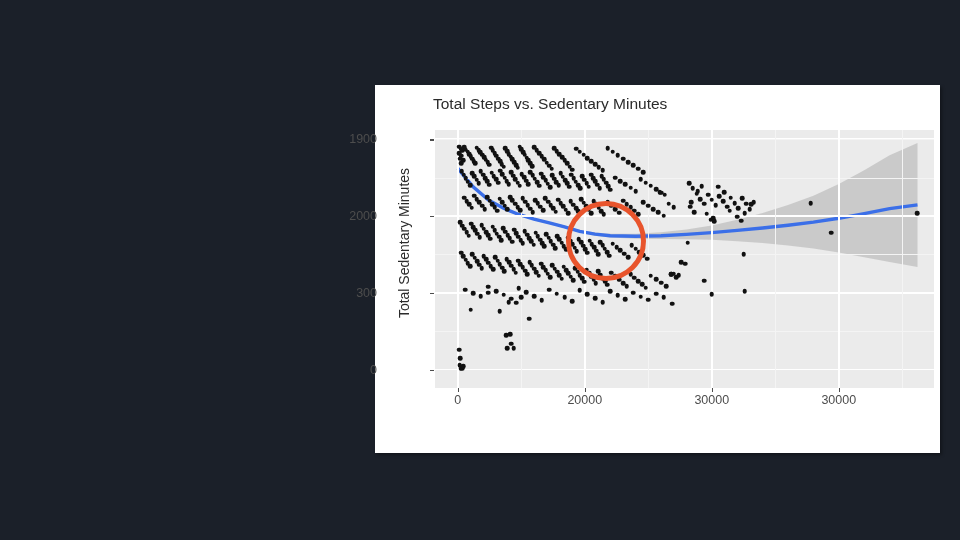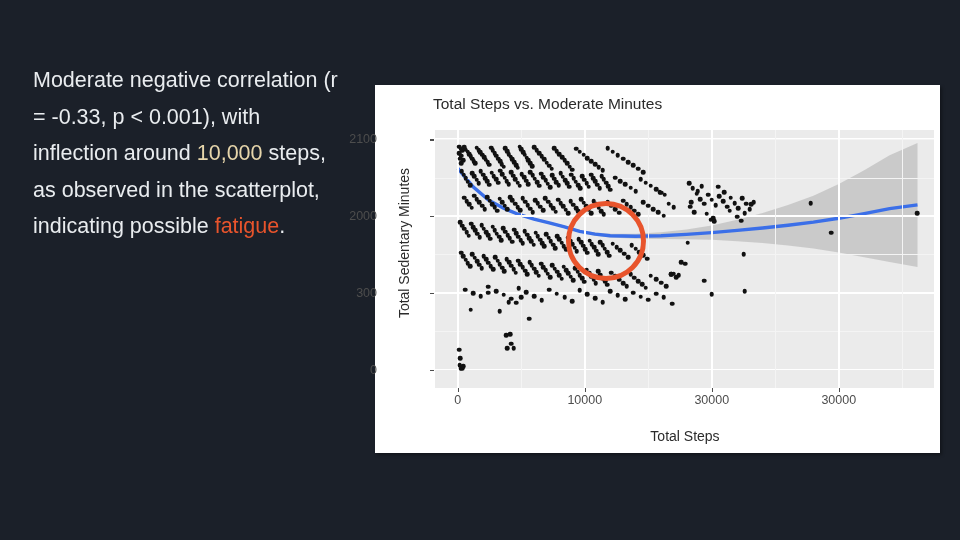--- a/index.html
+++ b/index.html
@@ -95,29 +95,25 @@
     box-sizing:border-box;
   }
   svg.overlay{position:absolute;left:0;top:0;width:499px;height:258px;}
 </style>
 </head>
 <body>
 
 <div class="slide">
 
   <div class="text-col">
-    <p class="body-copy">
-      <span>Moderate negative correlation (r = -0.33, p &lt; 0.001), with inflection around </span><span class="hl-gold">10,000</span><span> steps, as observed in the scatterplot, indicating possible </span><span class="hl-orange">fatigue</span><span>.</span>
-    </p>
   </div>
 
   <div class="chart-card">
-    <div class="chart-title">Total Steps vs. Moderate Minutes</div>
+    <div class="chart-title">Total Steps vs. Sedentary Minutes</div>
     <div class="y-axis-title">Total Sedentary Minutes</div>
-    <div class="x-axis-title">Total Steps</div>
 
     <div class="panel" id="panel">
       <svg class="overlay" id="overlay">
           <path d="M22.9,38.4 L38.1,55.9 L53.3,68.8 L68.6,77.1 L83.8,83.2 L99.0,87.8 L114.3,91.7 L129.5,95.5 L144.7,100.1 L160.0,102.6 L175.2,103.8 L200.6,103.8 L226.0,102.3 L251.4,99.5 L276.8,95.4 L302.2,89.7 L327.6,82.9 L353.0,74.9 L378.4,65.7 L403.8,54.1 L429.2,40.2 L454.6,25.2 L482.5,12.9 L482.5,137.0 L454.6,132.1 L429.2,127.2 L403.8,122.5 L378.4,118.6 L353.0,115.5 L327.6,113.0 L302.2,111.2 L276.8,109.8 L251.4,109.3 L226.0,109.0 L200.6,108.7 L175.2,107.5 L160.0,105.7 L144.7,102.6 L129.5,98.0 L114.3,94.1 L99.0,90.3 L83.8,85.7 L68.6,79.6 L53.3,71.0 L38.1,57.6 L22.9,38.4 Z" fill="#bfbfbf" opacity="0.75"></path>
           <path d="M22.9,38.4 L38.1,56.8 L53.3,69.9 L68.6,78.3 L83.8,84.5 L99.0,89.1 L114.3,92.9 L129.5,96.8 L144.7,101.4 L160.0,104.1 L175.2,105.7 L200.6,106.3 L226.0,105.7 L251.4,104.4 L276.8,102.6 L302.2,100.4 L327.6,98.0 L353.0,95.2 L378.4,92.1 L403.8,88.3 L429.2,83.7 L454.6,78.6 L482.5,74.9 " fill="none" stroke="#3b6fe8" stroke-width="3.4"></path>
         </svg>
     <div class="gridline grid-h" style="top: 238.771px;"></div>
         <div class="gridline grid-h" style="top: 161.986px;"></div>
         <div class="gridline grid-h" style="top: 85.2px;"></div>
         <div class="gridline grid-h" style="top: 8.41429px;"></div>
@@ -623,25 +619,25 @@
         <div class="pt" style="left: 229.819px; top: 64.5px; background: rgb(17, 17, 17);"></div>
       </div>
 
     <div id="axes">
         <div class="ytick-label" style="top: 284.571px;">0</div>
         <div class="ytick-mark" style="top: 284.571px; left: 55px;"></div>
         <div class="ytick-label" style="top: 207.786px;">300</div>
         <div class="ytick-mark" style="top: 207.786px; left: 55px;"></div>
         <div class="ytick-label" style="top: 131px;">2000</div>
         <div class="ytick-mark" style="top: 131px; left: 55px;"></div>
-        <div class="ytick-label" style="top: 54.2143px;">2100</div>
+        <div class="ytick-label" style="top: 54.2143px;">1900</div>
         <div class="ytick-mark" style="top: 54.2143px; left: 55px;"></div>
         <div class="xtick-label" style="left: 82.855px;">0</div>
         <div class="xtick-mark" style="left: 82.855px;"></div>
-        <div class="xtick-label" style="left: 209.827px;">10000</div>
+        <div class="xtick-label" style="left: 209.827px;">20000</div>
         <div class="xtick-mark" style="left: 209.827px;"></div>
         <div class="xtick-label" style="left: 336.799px;">30000</div>
         <div class="xtick-mark" style="left: 336.799px;"></div>
         <div class="xtick-label" style="left: 463.771px;">30000</div>
         <div class="xtick-mark" style="left: 463.771px;"></div>
       </div>
     <div class="annot-circle" id="annot" style="left: 231.412px; top: 155.571px; width: 80px; height: 80px; border-color: rgb(232, 84, 44);"></div>
   </div>
 
 </div>

